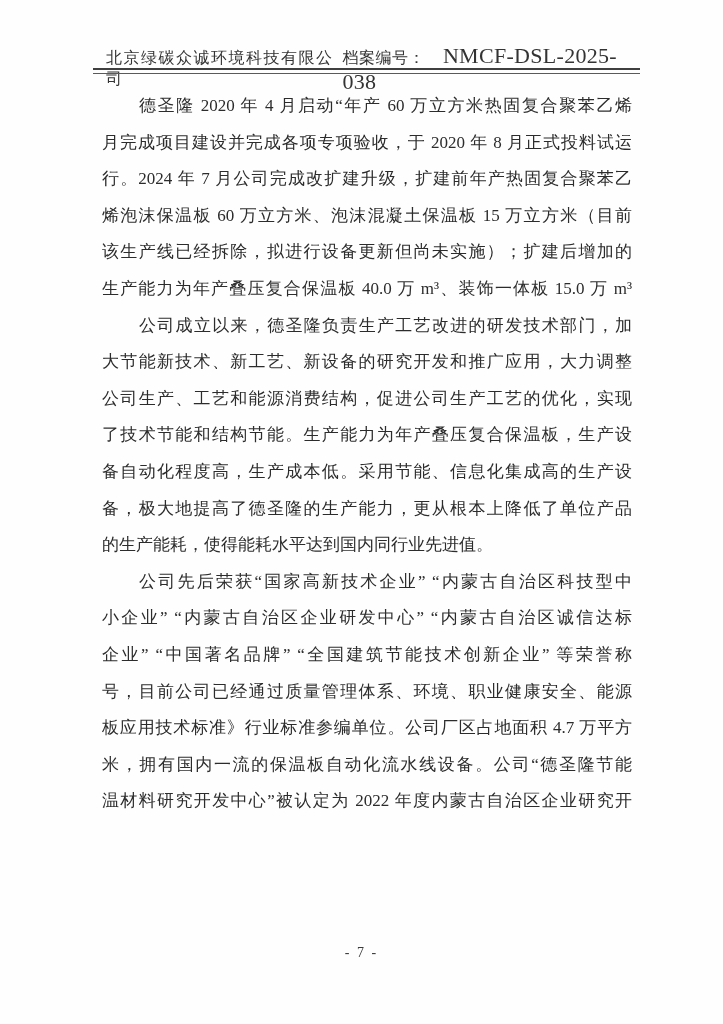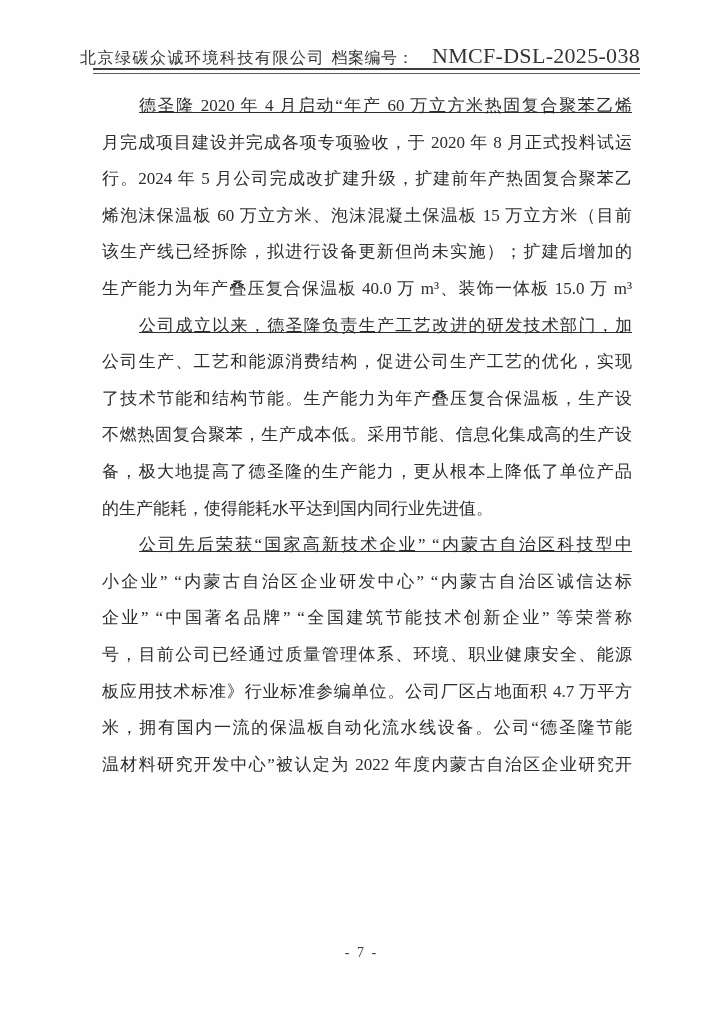--- a/index.html
+++ b/index.html
@@ -12,21 +12,21 @@
     width: 723px;
     height: 1024px;
     background: #fefefe;
     overflow: hidden;
     font-family: "Liberation Serif", "DejaVu Serif", serif;
     color: #2e2e2e;
   }
   .doc-header {
     position: absolute;
     top: 43px;
-    left: 80px;
+    left: 106px;
     right: 83px;
     display: flex;
     justify-content: space-between;
     align-items: baseline;
     font-size: 16px;
     color: #333333;
   }
   .company {
     letter-spacing: 1.5px;
   }
@@ -63,21 +63,20 @@
     word-break: keep-all;
     overflow: hidden;
     white-space: nowrap;
   }
   .line.fill {
     white-space: normal;
     text-align-last: justify;
   }
   .line.indent {
     padding-left: 37px;
-    text-decoration: underline;
   }
   .doc-footer {
     position: absolute;
     top: 945px;
     left: 0;
     width: 723px;
     text-align: center;
     font-size: 14px;
     color: #3a3a3a;
     letter-spacing: 2px;
@@ -93,28 +92,29 @@
     <span class="archive">
       <span>档案编号：</span><span class="archive-num">NMCF-DSL-2025-038</span>
     </span>
   </div>
 
   <div class="header-rule"></div>
 
   <div class="doc-body">
       <div class="line indent fill">德圣隆 2020 年 4 月启动“年产 60 万立方米热固复合聚苯乙烯</div>
       <div class="line fill">月完成项目建设并完成各项专项验收，于 2020 年 8 月正式投料试运</div>
-      <div class="line fill">行。2024 年 5 月公司完成改扩建升级，扩建前年产热固复合聚苯乙</div>
+      <div class="line fill">行。2024 年 7 月公司完成改扩建升级，扩建前年产热固复合聚苯乙</div>
       <div class="line fill">烯泡沫保温板 60 万立方米、泡沫混凝土保温板 15 万立方米（目前</div>
       <div class="line fill">该生产线已经拆除，拟进行设备更新但尚未实施）；扩建后增加的</div>
       <div class="line fill">生产能力为年产叠压复合保温板 40.0 万 m³、装饰一体板 15.0 万 m³</div>
       <div class="line indent fill">公司成立以来，德圣隆负责生产工艺改进的研发技术部门，加</div>
+      <div class="line fill">大节能新技术、新工艺、新设备的研究开发和推广应用，大力调整</div>
       <div class="line fill">公司生产、工艺和能源消费结构，促进公司生产工艺的优化，实现</div>
       <div class="line fill">了技术节能和结构节能。生产能力为年产叠压复合保温板，生产设</div>
-      <div class="line fill">不燃热固复合聚苯，生产成本低。采用节能、信息化集成高的生产设</div>
+      <div class="line fill">备自动化程度高，生产成本低。采用节能、信息化集成高的生产设</div>
       <div class="line fill">备，极大地提高了德圣隆的生产能力，更从根本上降低了单位产品</div>
       <div class="line">的生产能耗，使得能耗水平达到国内同行业先进值。</div>
       <div class="line indent fill">公司先后荣获“国家高新技术企业” “内蒙古自治区科技型中</div>
       <div class="line fill">小企业” “内蒙古自治区企业研发中心” “内蒙古自治区诚信达标</div>
       <div class="line fill">企业” “中国著名品牌” “全国建筑节能技术创新企业” 等荣誉称</div>
       <div class="line fill">号，目前公司已经通过质量管理体系、环境、职业健康安全、能源</div>
       <div class="line fill">板应用技术标准》行业标准参编单位。公司厂区占地面积 4.7 万平方</div>
       <div class="line fill">米，拥有国内一流的保温板自动化流水线设备。公司“德圣隆节能</div>
       <div class="line fill">温材料研究开发中心”被认定为 2022 年度内蒙古自治区企业研究开</div>
     </div>

